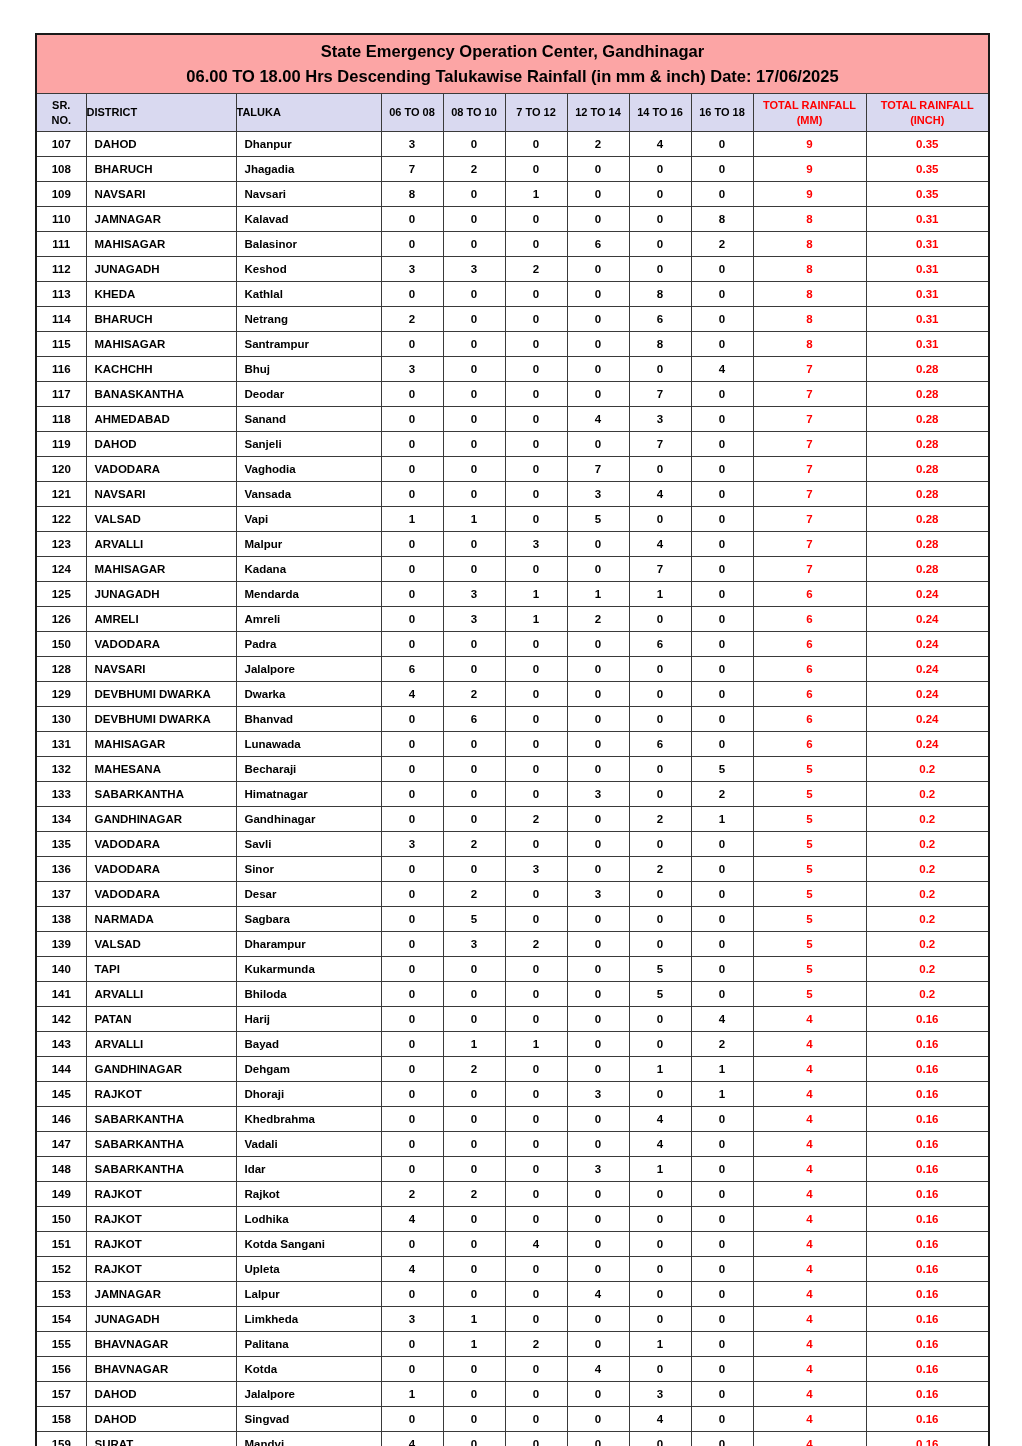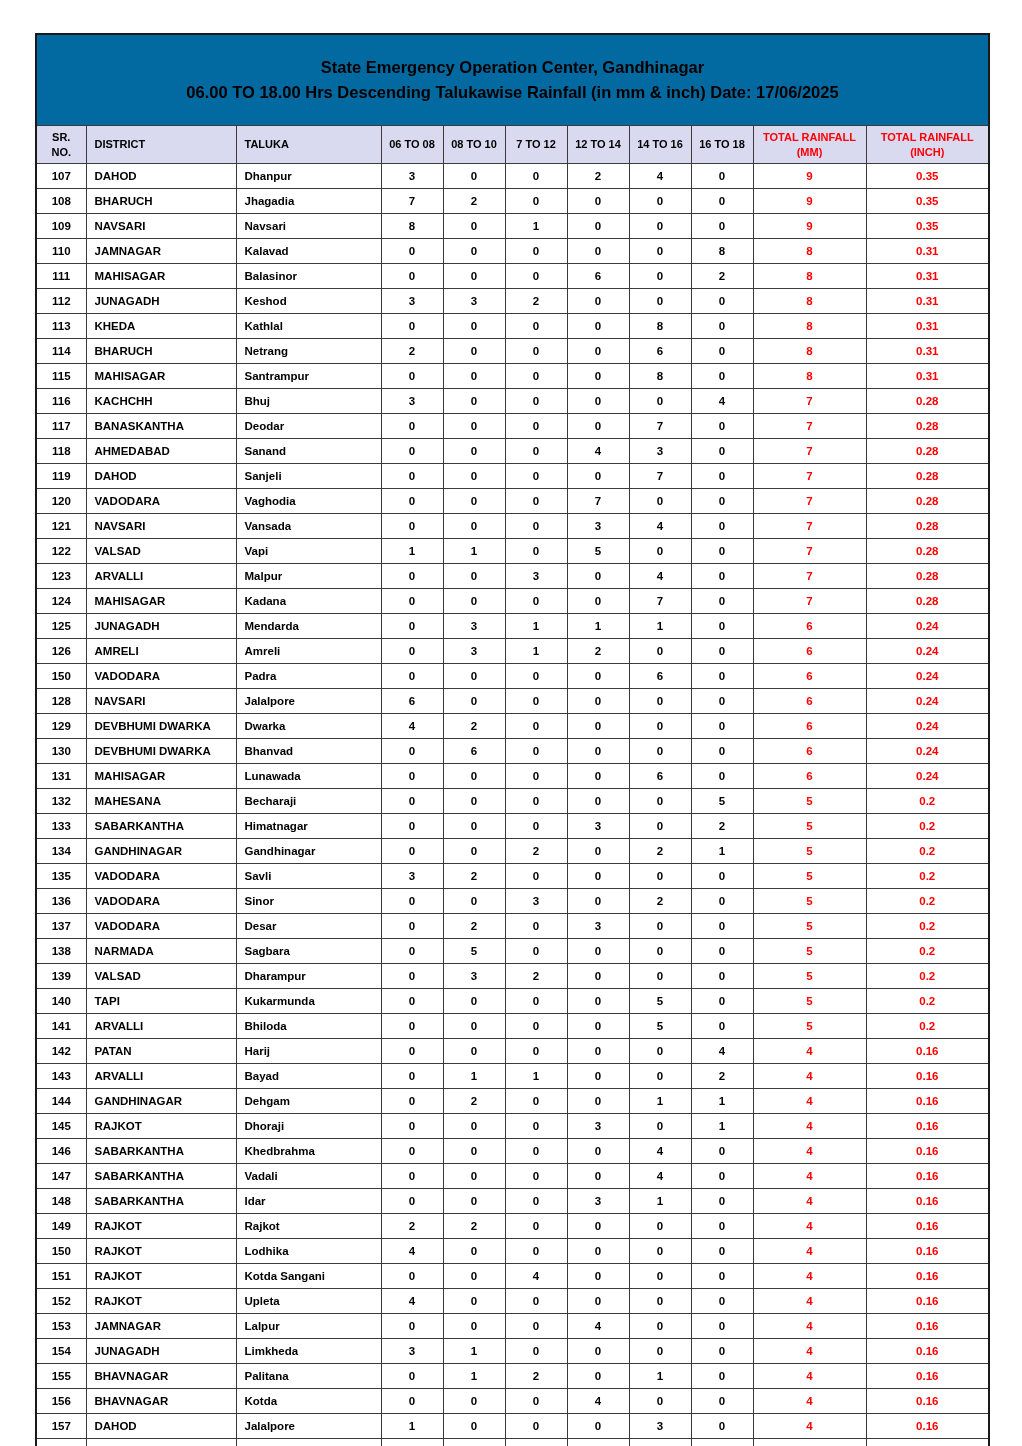--- a/index.html
+++ b/index.html
@@ -27,25 +27,25 @@
   }
   table.rainfall th, table.rainfall td {
     border: 1.5px solid #3a3a3a;
     font-weight: 700;
     color: #000000;
     overflow: hidden;
     white-space: nowrap;
   }
   
   td.title-cell {
-    background: #0369a1;
+    background: #fca5a5;
     height: 54px;
     text-align: center;
     vertical-align: middle;
-    padding: 18px 0;
+    padding: 2px 0;
   }
   .title-line1, .title-line2 {
     font-size: 16.5px;
     font-weight: 700;
     color: #000000;
     line-height: 1.5;
     white-space: nowrap;
   }
   
   table.rainfall thead th.col-h {
@@ -53,21 +53,21 @@
     height: 35px;
     font-size: 11px;
     vertical-align: middle;
     text-align: center;
     white-space: pre-line;
     line-height: 1.3;
     padding: 1px 2px;
   }
   table.rainfall thead th.col-h.left {
     text-align: left;
-    padding-left: 8px;
+    padding-left: 0;
   }
   table.rainfall thead th.col-h.accent {
     color: var(--accent-red, #FF0000);
   }
   
   table.rainfall tbody td {
     height: 24px;
     font-size: 11.5px;
     text-align: center;
     vertical-align: middle;

